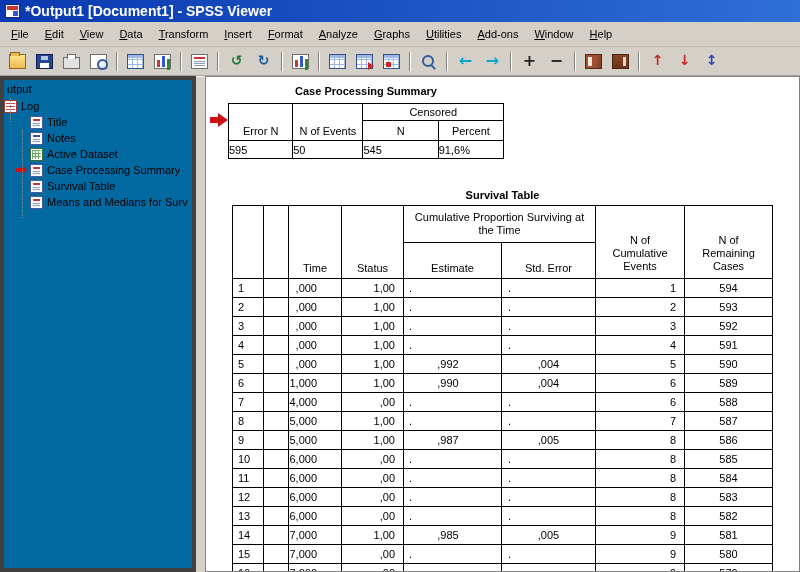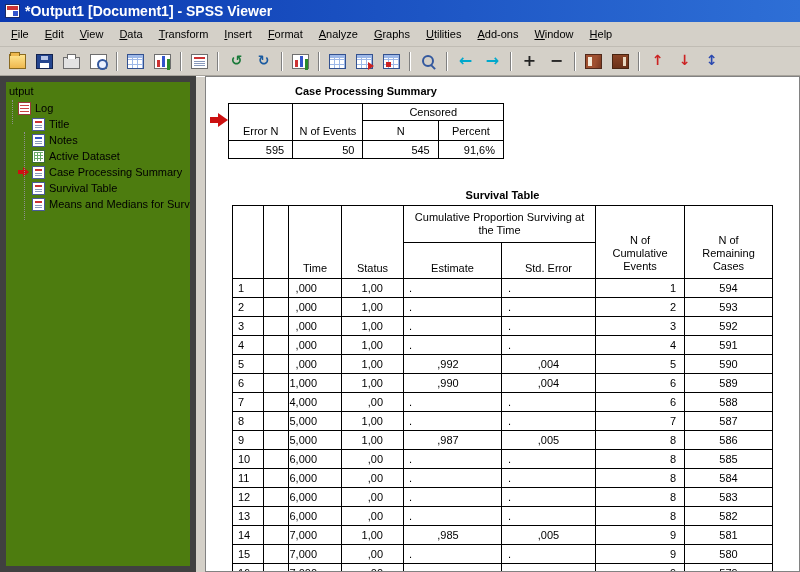--- a/index.html
+++ b/index.html
@@ -54,28 +54,28 @@
   .ti-find{background:transparent}
   .ti-find::before{content:"";position:absolute;left:2px;top:1px;width:8px;height:8px;border:2px solid #33589e;border-radius:50%}
   .ti-find::after{content:"";position:absolute;right:1px;bottom:1px;width:6px;height:2px;background:#33589e;transform:rotate(45deg)}
   .ti-show-output{background:linear-gradient(105deg,#a05030 60%,#7a3820);border:1px solid #50281a}
   .ti-show-output::after{content:"";position:absolute;left:2px;top:2px;bottom:2px;width:4px;background:#f5ead8}
   .ti-hide-output{background:linear-gradient(#8a4426,#6a3018);border:1px solid #472310}
   .ti-hide-output::after{content:"";position:absolute;right:2px;top:2px;bottom:2px;width:3px;background:#e8d8c0}
 
   
   .main{position:absolute;top:76px;left:0;right:0;bottom:0;display:flex}
-  .outline-panel{width:196px;background:#4d7c0f;border:6px solid #404040;overflow:hidden;position:relative;font-size:11px}
+  .outline-panel{width:196px;background:#0369a1;border:4px solid #404040;overflow:hidden;position:relative;font-size:11px}
   .splitter{width:9px;background:#d4d0c8;border-top:1px solid #fff;flex:none}
   .content{flex:1;background:#fff;border:1px solid #828282;position:relative;overflow:hidden;font-size:11px}
 
   
   .tree-root{padding:3px 0 0 3px;height:18px;white-space:nowrap}
   .tree-item{display:flex;align-items:center;height:16px;white-space:nowrap;cursor:default}
-  .tree-item.lvl1{padding-left:12px}
+  .tree-item.lvl1{}
   .tree-item.lvl2{padding-left:26px}
   .tree-item.selected.lvl2{padding-left:12px}
   .tree-label{overflow:hidden}
   .oi{width:13px;height:13px;display:inline-block;margin-right:4px;flex:none;position:relative;background:#fff;border:1px solid #4a5a9a}
   .oi-log{border-color:#9a3a3a}
   .oi-log::before{content:"";position:absolute;left:1px;right:1px;top:2px;height:8px;background:repeating-linear-gradient(to bottom,#cc4444 0 1px,transparent 1px 3px)}
   .oi-book{background:#ece4f4;border-color:#6a4a8a}
   .oi-book::before{content:"";position:absolute;left:50%;top:1px;bottom:1px;width:1px;background:#6a4a8a}
   .oi-title::before,.oi-table::before{content:"";position:absolute;left:2px;right:2px;top:2px;height:2px;background:#cc3333}
   .oi-notes::before{content:"";position:absolute;left:2px;right:2px;top:2px;height:2px;background:#3355cc}
@@ -94,33 +94,33 @@
   .out-title{position:absolute;font-weight:bold;text-align:center;font-size:11px}
   .cps-title{left:22px;top:8px;width:276px}
   .st-title{left:26px;top:112px;width:541px}
 
   table{border-collapse:collapse;table-layout:fixed;font-size:11px;color:#000}
   td{border:1px solid #000;padding:0;overflow:hidden}
   .cps-table{position:absolute;left:22px;top:26px;width:276px}
   .cps-table .hspan{vertical-align:bottom;text-align:center;padding-bottom:3px}
   .cps-table .hcensored{height:17px;text-align:center;vertical-align:middle}
   .cps-table .hsub{height:20px;text-align:center;vertical-align:bottom;padding-bottom:3px}
-  .cps-table .v{height:18px;text-align:right;padding-right:8px}
+  .cps-table .v{height:18px;text-align:left;padding-right:8px}
 
   .st-table{position:absolute;left:26px;top:128px;width:541px}
   .st-table thead td{text-align:center;line-height:13px}
   .h-empty{height:37px}
   .h-cum{vertical-align:middle;padding:0 8px}
   .h-bottom{vertical-align:bottom;padding-bottom:3px}
   .h-sub{height:36px;vertical-align:bottom;padding-bottom:3px}
   .h-wrap{vertical-align:bottom;padding:0 8px 5px 8px}
   .st-table tbody td{height:18px;line-height:18px}
   .c-index{text-align:left;padding-left:5px}
   .c-time{text-align:right;padding-right:24px}
-  .c-status{text-align:right;padding-right:20px}
+  .c-status{text-align:right;padding-right:8px}
   .c-estimate{text-align:center;padding-right:9px}
   .c-estimate.dot{text-align:left;padding-left:5px}
   .c-se{text-align:center}
   .c-se.dot{text-align:left;padding-left:6px}
   .c-ev{text-align:right;padding-right:8px}
   .c-rem{text-align:center}
 </style>
 </head>
 <body>
 

